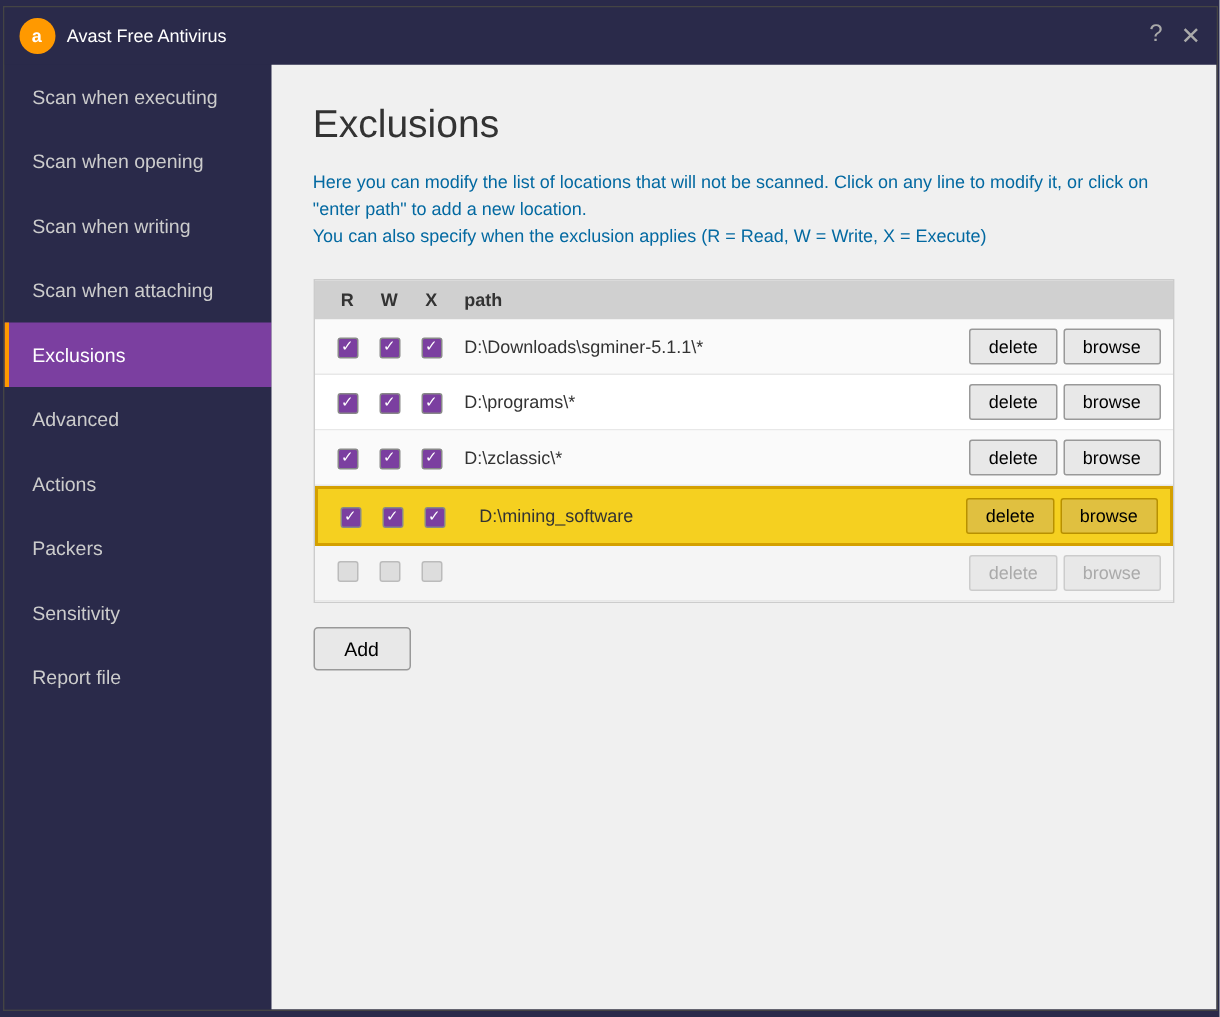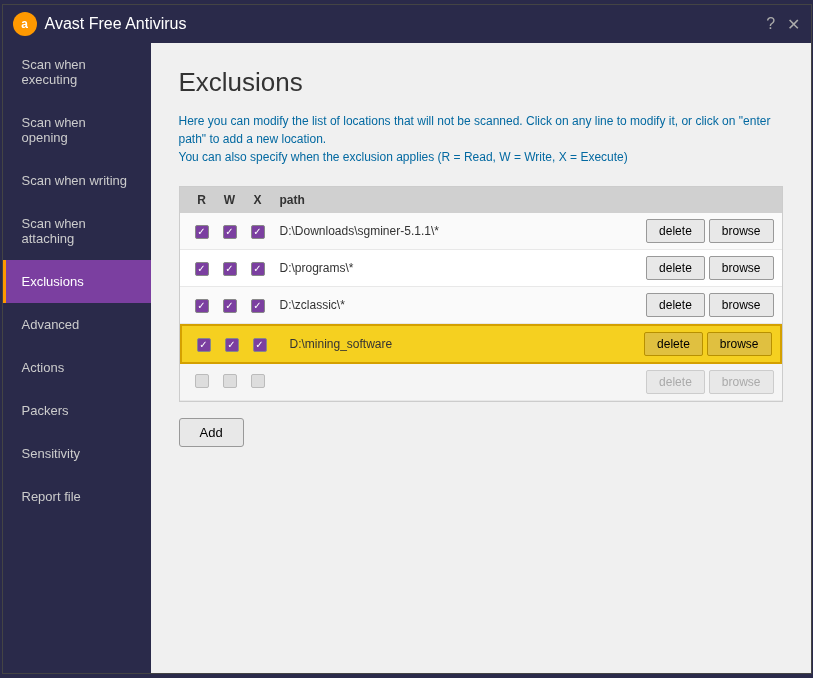--- a/index.html
+++ b/index.html
@@ -40,38 +40,38 @@
       display: flex;
       align-items: center;
       justify-content: center;
       font-size: 12px;
       font-weight: bold;
       color: white;
       flex-shrink: 0;
     }
     .title-bar-title {
       flex: 1;
-      font-size: 16px;
+      font-size: 12px;
     }
     .title-bar-controls {
       display: flex;
       gap: 12px;
       color: #aaa;
       font-size: 16px;
     }
     .title-bar-controls span {
       cursor: pointer;
     }
     .main-content {
       display: flex;
       flex: 1;
       overflow: hidden;
     }
     .sidebar {
-      width: 148px;
+      width: 178px;
       background: #2a2a4a;
       flex-shrink: 0;
       display: flex;
       flex-direction: column;
     }
     .sidebar-item {
       padding: 14px 16px;
       color: #ccc;
       font-size: 13px;
       cursor: pointer;

